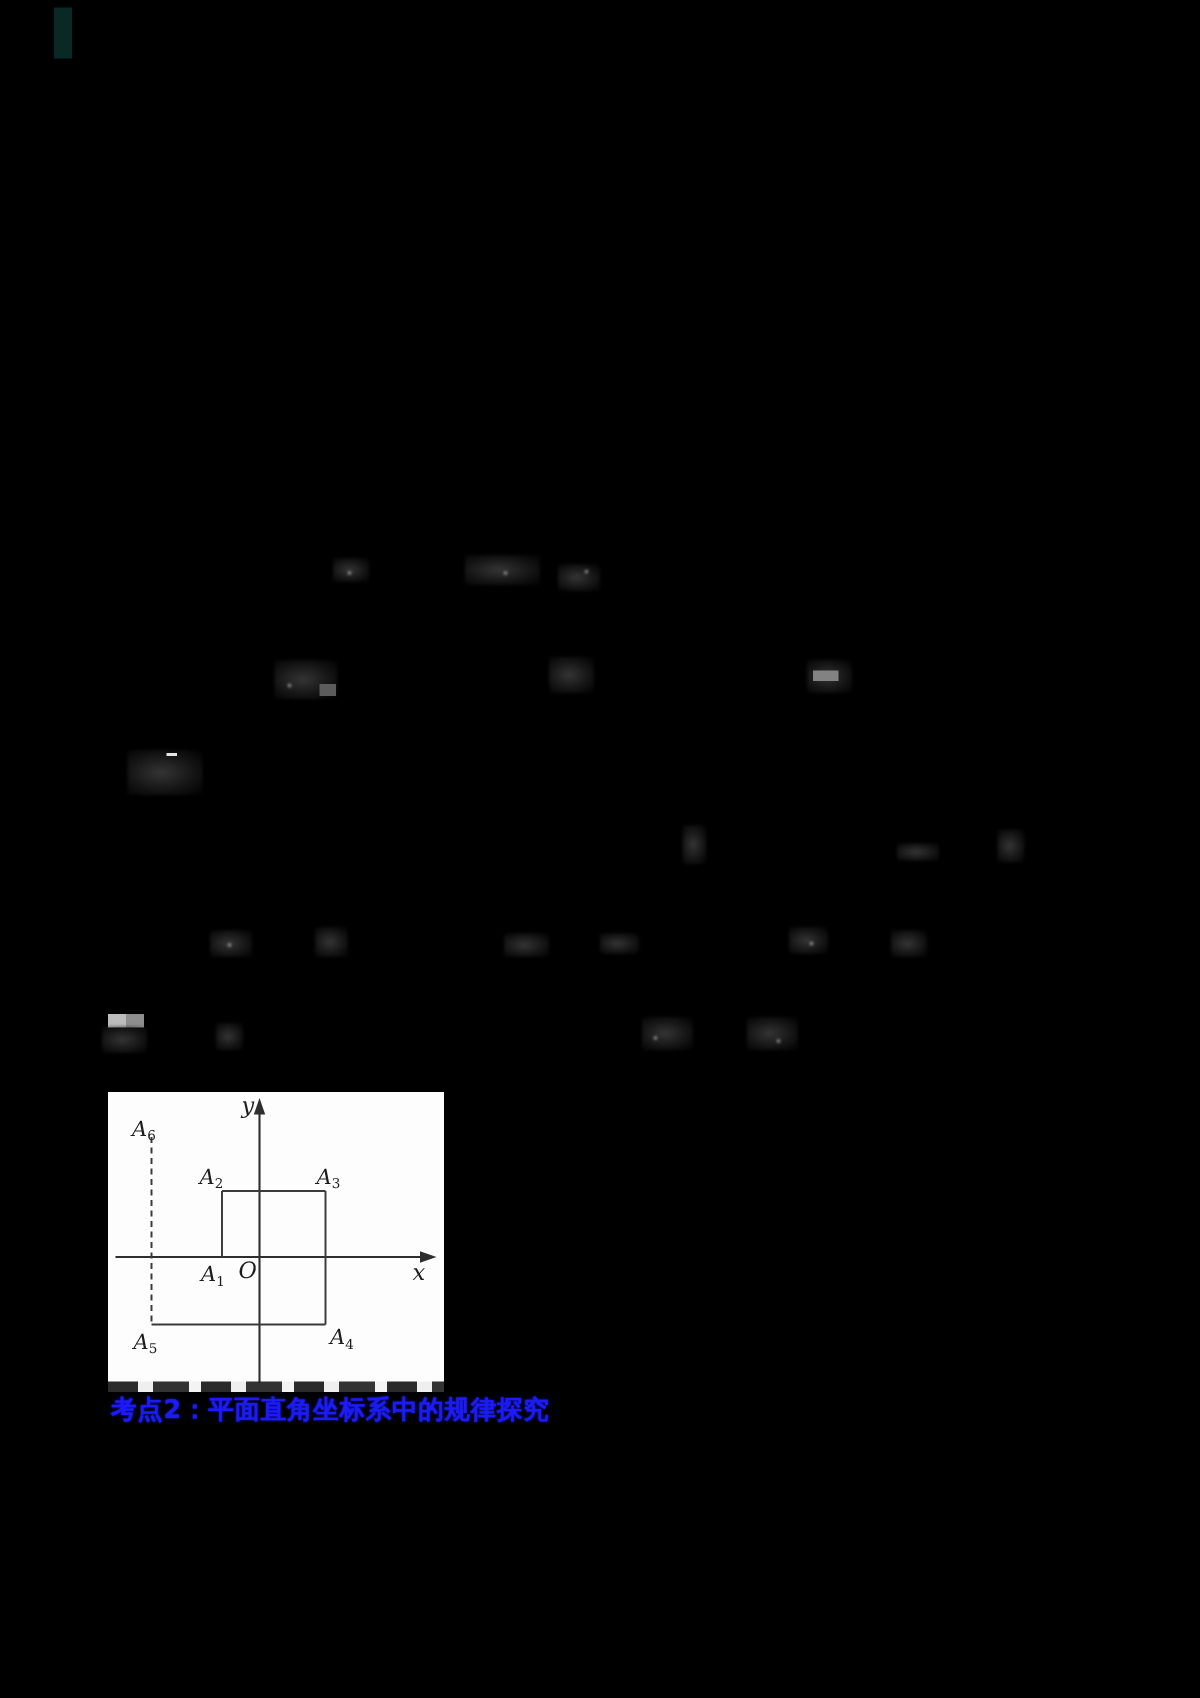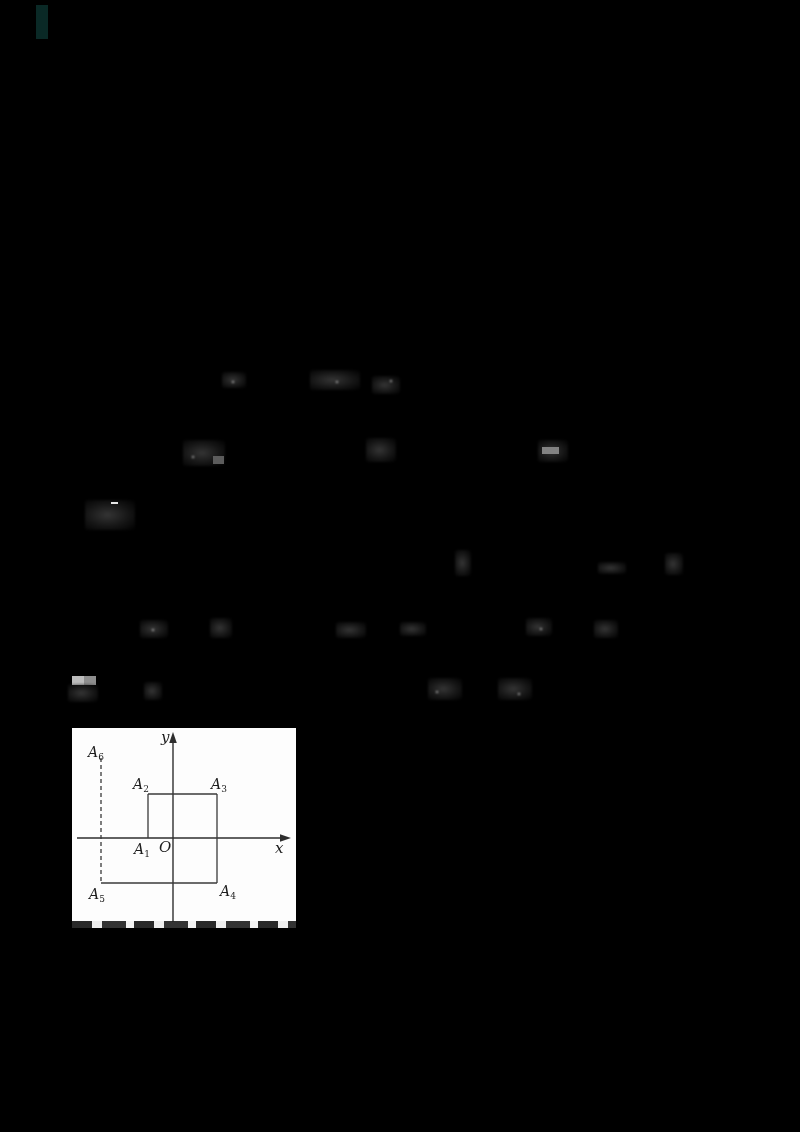--- a/index.html
+++ b/index.html
@@ -136,14 +136,15 @@
       <text class="pt-label" x="62" y="126"><tspan>A</tspan><tspan class="sub" dy="3">1</tspan></text>
       <text class="pt-label" x="61" y="61"><tspan>A</tspan><tspan class="sub" dy="3">2</tspan></text>
       <text class="pt-label" x="139" y="61"><tspan>A</tspan><tspan class="sub" dy="3">3</tspan></text>
       <text class="pt-label" x="148" y="168"><tspan>A</tspan><tspan class="sub" dy="3">4</tspan></text>
       <text class="pt-label" x="17" y="171"><tspan>A</tspan><tspan class="sub" dy="3">5</tspan></text>
       <text class="pt-label" x="16" y="29"><tspan>A</tspan><tspan class="sub" dy="3">6</tspan></text>
     </svg>
     <div class="box-bottom-strip"></div>
   </div>
 
+  <div class="footer-heading">考点2：平面直角坐标系中的规律探究</div>
 
 </div>
 
 </body></html>

